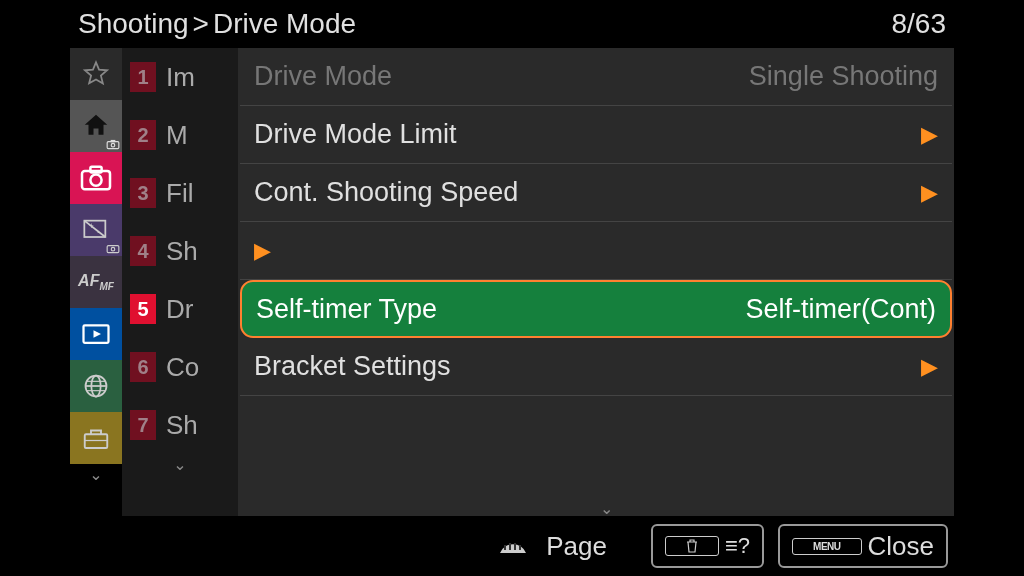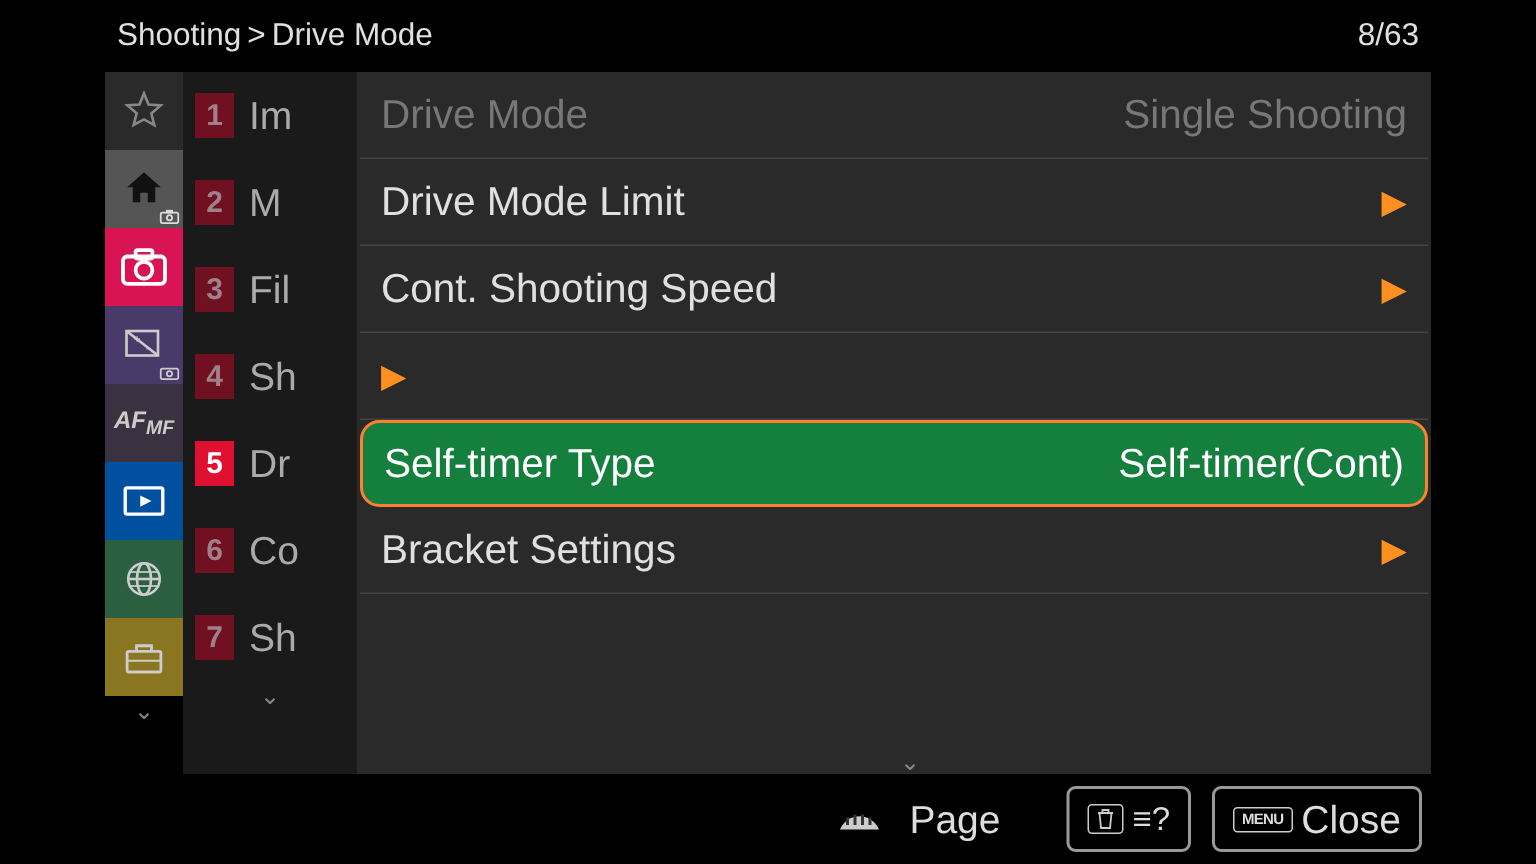--- a/index.html
+++ b/index.html
@@ -18,21 +18,21 @@
       left: 70px;
       right: 70px;
       bottom: 0;
     }
     .header {
       height: 48px;
       display: flex;
       align-items: center;
       justify-content: space-between;
       padding: 0 8px 0 8px;
-      font-size: 21px;
+      font-size: 28px;
       color: #e0e0e0;
     }
     .breadcrumb { display: flex; align-items: center; gap: 4px; }
     .content {
       display: flex;
       height: 468px;
     }
     .sidebar-tabs {
       width: 52px;
       display: flex;
@@ -156,21 +156,21 @@
       height: 44px;
       display: flex;
       align-items: center;
       justify-content: center;
       gap: 6px;
       padding: 0 12px;
     }
     .footer-btn .icon-box {
       border: 1.5px solid #ccc;
       border-radius: 3px;
-      padding: 2px 5px;
+      padding: 2px 20px;
       font-size: 14px;
       display: flex;
       align-items: center;
       gap: 2px;
     }
     svg { display: block; }
   </style>
 </head>
 <body>
 
@@ -214,21 +214,21 @@
             <path d="M2 2 L20 16" stroke="#ccc" stroke-width="1.5"></path>
             <text x="6" y="9" font-size="7" fill="#ccc">+</text>
             <text x="13" y="14" font-size="7" fill="#ccc">-</text>
           </svg>
         <svg class="tab-badge" width="14" height="12" viewBox="0 0 24 20">
             <rect x="2" y="6" width="20" height="12" rx="2" fill="none" stroke="#ccc" stroke-width="2"></rect>
             <circle cx="12" cy="12" r="3" fill="none" stroke="#ccc" stroke-width="2"></circle>
           </svg>
       </div>
       <div class="tab tab-focus">
-        <span style="font-size:16px;font-weight:bold;color:#ccc;font-style:italic;">AF<sub style="font-size:13px;">MF</sub></span>
+        <span style="font-size:16px;font-weight:bold;color:#ccc;font-style:italic;">AF<sub style="font-size:10px;">MF</sub></span>
       </div>
       <div class="tab tab-play">
         <svg width="30" height="24" viewBox="0 0 24 18">
             <rect x="2" y="2" width="20" height="14" rx="1" fill="none" stroke="#fff" stroke-width="1.8"></rect>
             <path d="M10 6 L16 9 L10 12 Z" fill="#fff"></path>
           </svg>
       </div>
       <div class="tab tab-globe">
         <svg width="28" height="28" viewBox="0 0 24 24">
             <circle cx="12" cy="12" r="9" fill="none" stroke="#ccc" stroke-width="1.5"></circle>

